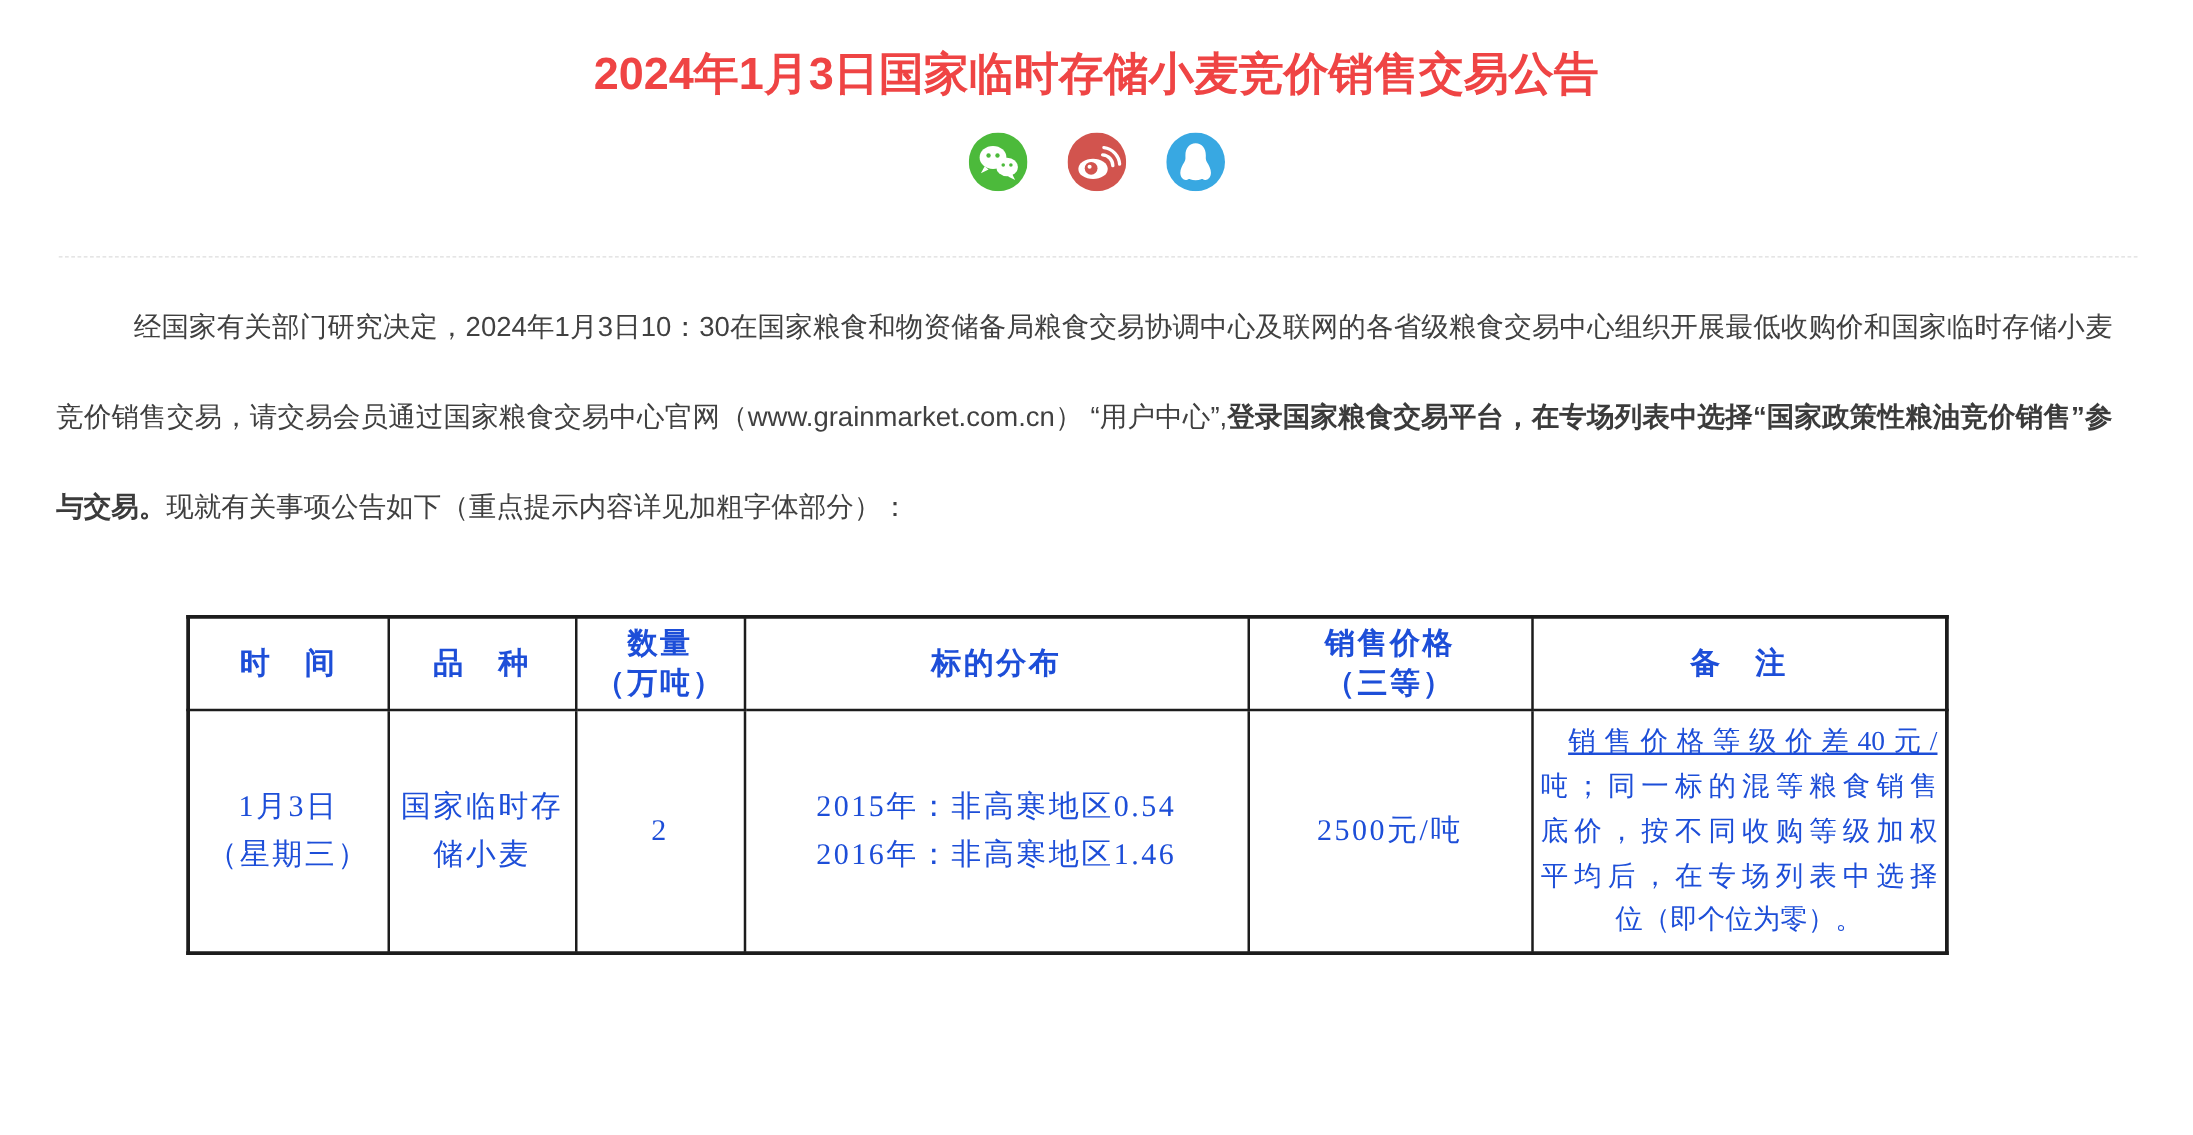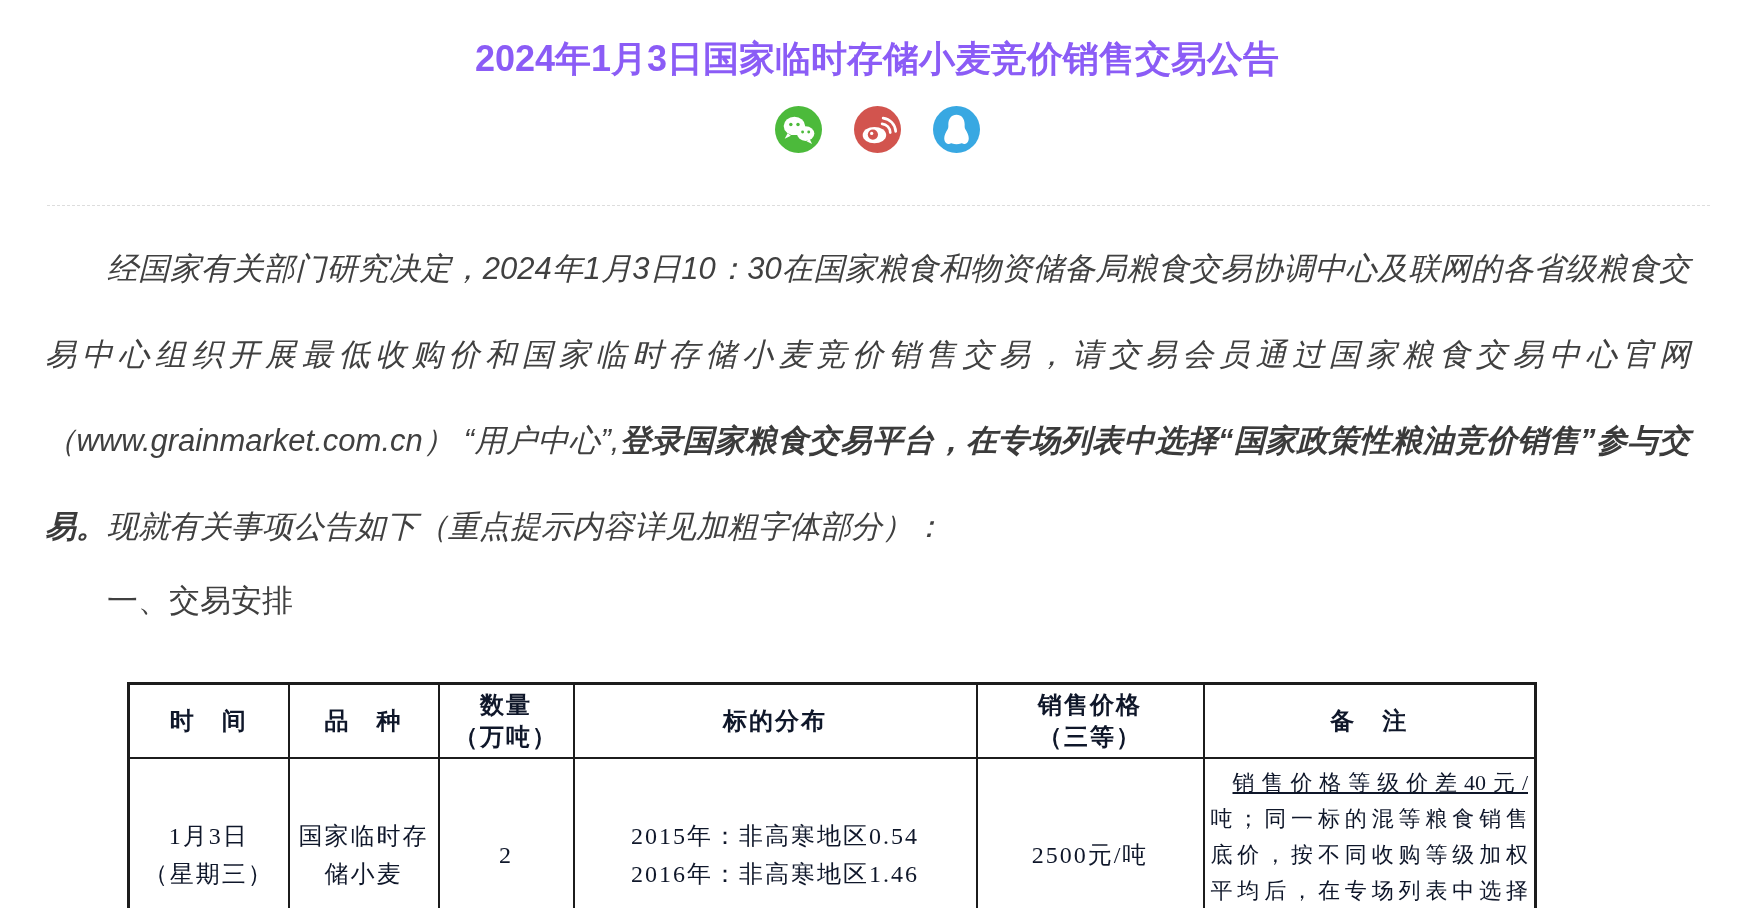--- a/index.html
+++ b/index.html
@@ -14,21 +14,21 @@
   .page { width: 1754px; height: 908px; position: relative; }
 
   
   .title {
     margin: 0;
     padding-top: 36px;
     text-align: center;
     font-size: 36px;
     line-height: 46px;
     font-weight: 700;
-    color: #8b5cf6;
+    color: #ef4444;
     letter-spacing: 0px;
   }
   .meta {
     margin-top: 16px;
     text-align: center;
     font-size: 17px;
     color: #7a7a7a;
   }
   .meta .sep { margin: 0 24px; color: #9a9a9a; }
 
@@ -53,45 +53,44 @@
     border: none;
     border-top: 1px dashed #dddddd;
     margin: 52px 44px 0 47px;
   }
 
   
   .content { padding-left: 45px; }
   .para {
     margin: 20px 0 0 0;
     width: 1645px;
-    font-size: 31px;
-    line-height: 86px;
+    font-size: 22px;
+    line-height: 72px;
     color: #404040;
     text-align: justify;
     text-indent: 62px;
-    font-style: italic;
   }
   .para b { font-weight: 700; color: #3b3b3b; }
   .section-heading {
     margin: 0;
     width: 1645px;
     font-size: 31px;
     line-height: 62px;
     color: #404040;
     text-indent: 62px;
   }
 
   
   table.trade {
-    margin: 50px 0 0 82px;
+    margin: 50px 0 0 104px;
     border-collapse: collapse;
     table-layout: fixed;
     width: 1407px;
     font-family: "Liberation Serif", serif;
-    color: #0f172a;
+    color: #1d4ed8;
     background: #ffffff;
   }
   table.trade, table.trade th, table.trade td {
     border: 2px solid #1c1c1c;
   }
   table.trade { border-width: 3px; }
   table.trade th {
     height: 72px;
     font-size: 24px;
     font-weight: 700;
@@ -159,21 +158,20 @@
         <path d="M23 8.5 c-5 0 -8 4 -8 9.5 c0 1.8 0.3 3.2 -0.8 5 c-1.6 2.6 -3.2 5.6 -3.2 8.6 c0 3.8 2.6 6 4.8 5.6 c1.1 -0.2 1.8 -1 2.9 -0.6 c1.3 0.5 2.7 0.8 4.3 0.8 c1.6 0 3 -0.3 4.3 -0.8 c1.1 -0.4 1.8 0.4 2.9 0.6 c2.2 0.4 4.8 -1.8 4.8 -5.6 c0 -3 -1.6 -6 -3.2 -8.6 c-1.1 -1.8 -0.8 -3.2 -0.8 -5 c0 -5.5 -3 -9.5 -8 -9.5 z" fill="#ffffff"></path>
       </svg>
     </a>
   </div>
 
   <hr class="divider">
 
   <div class="content">
     <p class="para"><span>经国家有关部门研究决定，2024年1月3日10：30在国家粮食和物资储备局粮食交易协调中心及联网的各省级粮食交易中心组织开展最低收购价和国家临时存储小麦竞价销售交易，请交易会员通过国家粮食交易中心官网（www.grainmarket.com.cn） “用户中心”,</span><b>登录国家粮食交易平台，在专场列表中选择“国家政策性粮油竞价销售”参与交易。</b><span>现就有关事项公告如下（重点提示内容详见加粗字体部分）：</span></p>
 
-    <p class="section-heading">一、交易安排</p>
 
     <table class="trade">
       <colgroup>
         <col style="width:160px">
           <col style="width:150px">
           <col style="width:135px">
           <col style="width:403px">
           <col style="width:227px">
           <col style="width:332px">
       </colgroup>

